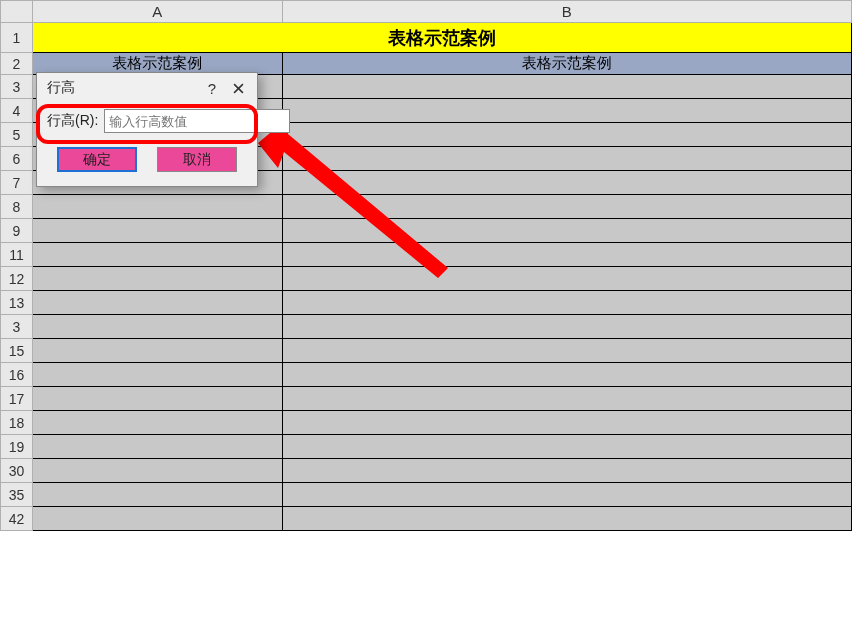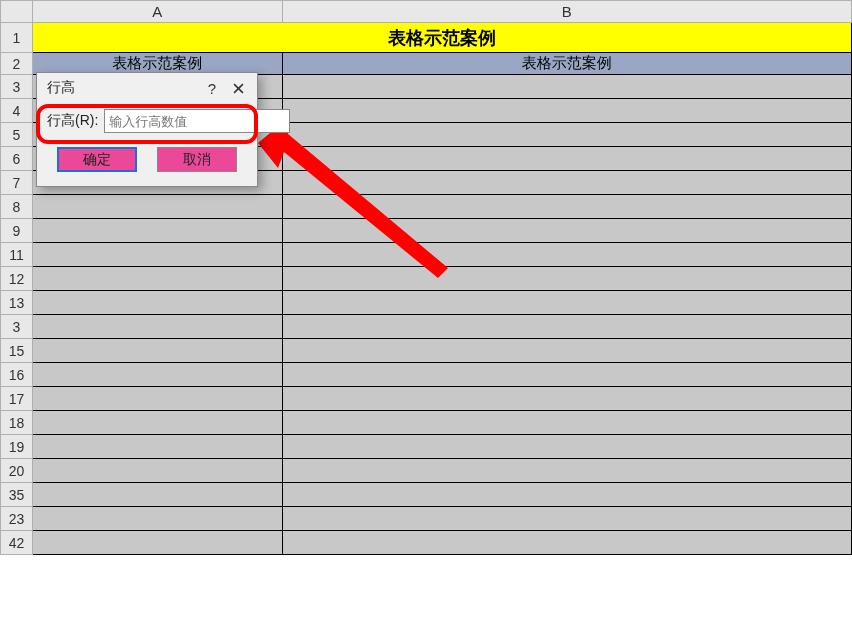--- a/index.html
+++ b/index.html
@@ -239,31 +239,26 @@
         <td class="row-header">18</td>
         <td class="cell"></td>
         <td class="cell"></td>
       </tr>
   <tr>
         <td class="row-header">19</td>
         <td class="cell"></td>
         <td class="cell"></td>
       </tr>
   <tr>
-        <td class="row-header">20</td>
+        <td class="row-header">30</td>
         <td class="cell"></td>
         <td class="cell"></td>
       </tr>
   <tr>
         <td class="row-header">35</td>
-        <td class="cell"></td>
-        <td class="cell"></td>
-      </tr>
-  <tr>
-        <td class="row-header">23</td>
         <td class="cell"></td>
         <td class="cell"></td>
       </tr>
   <tr>
         <td class="row-header">42</td>
         <td class="cell"></td>
         <td class="cell"></td>
       </tr>
 </tbody>
   </table>

